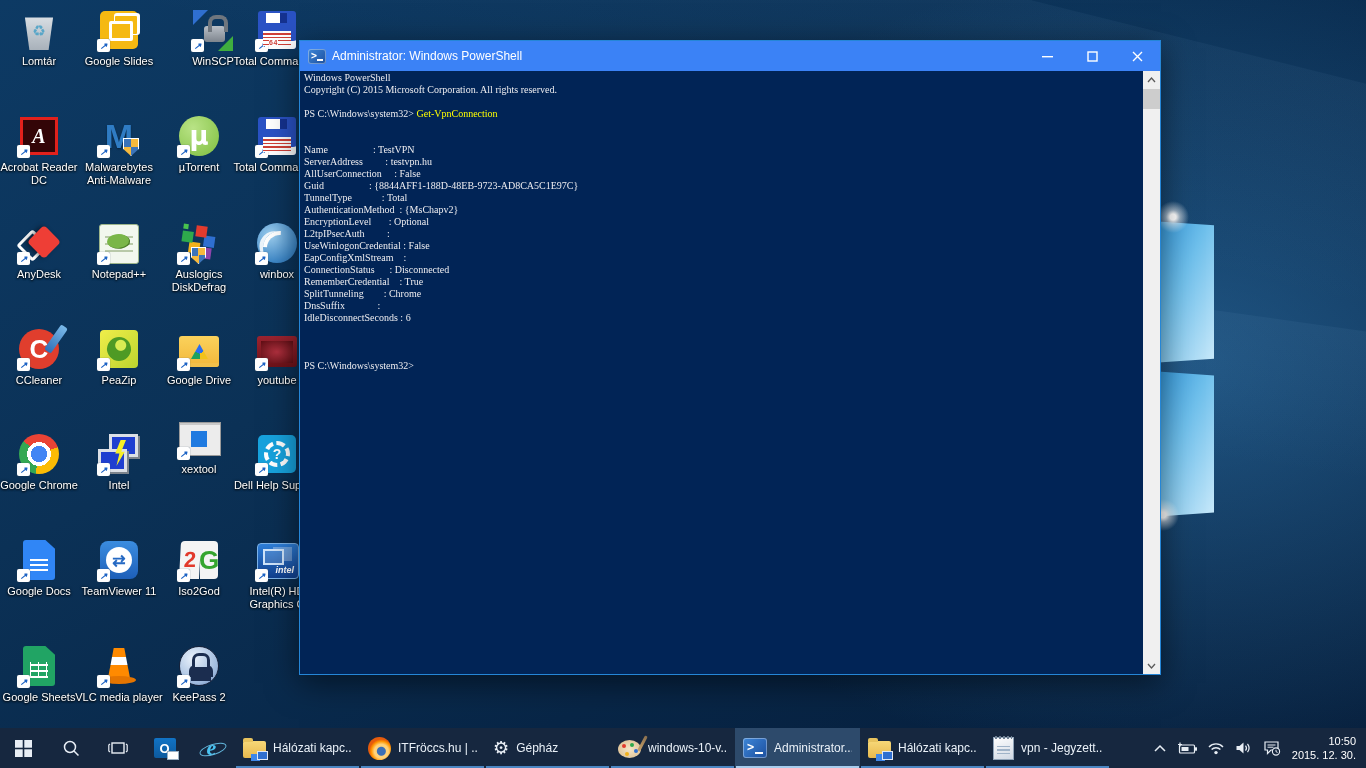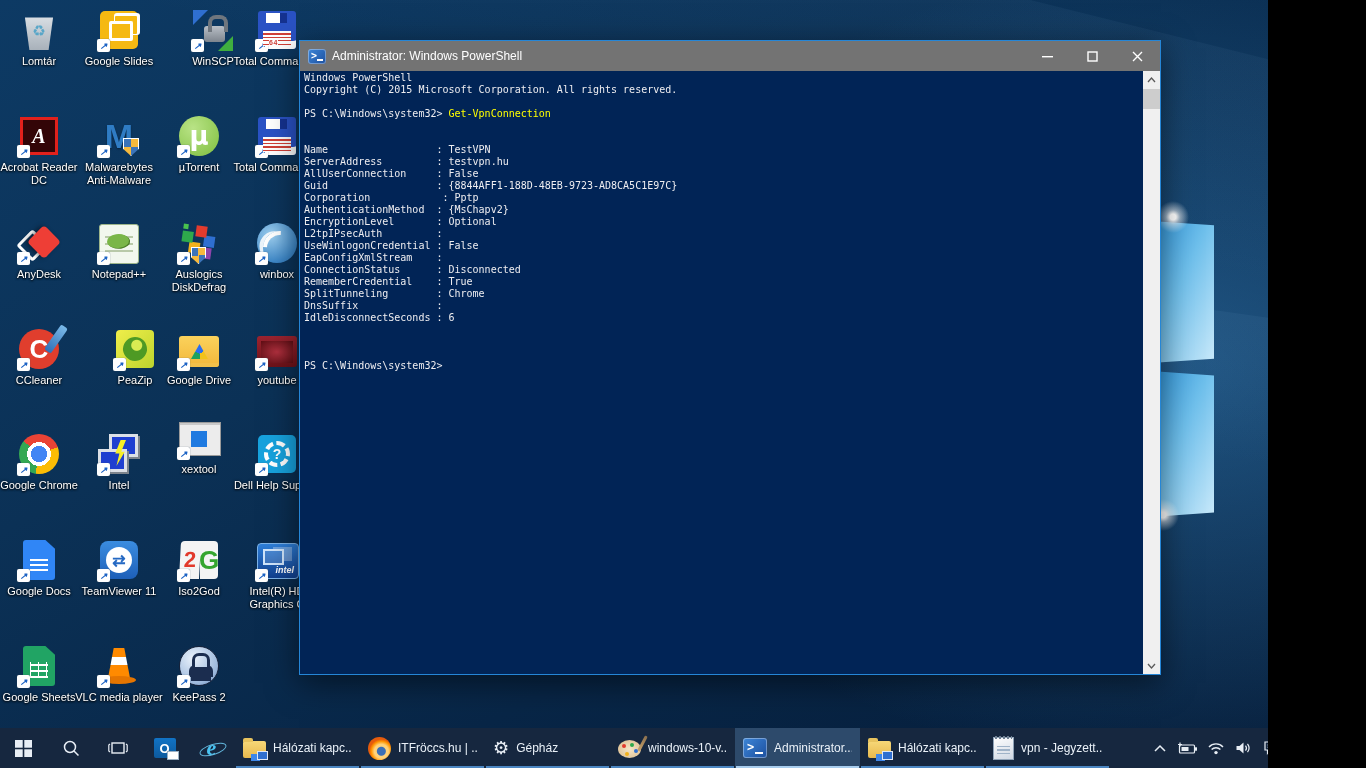--- a/index.html
+++ b/index.html
@@ -1,16 +1,16 @@
 <!DOCTYPE html>
 <html><head>
 <meta charset="utf-8">
 <style>
   html,body{margin:0;padding:0;background:#000;}
-  #screen{position:relative;width:1268px;height:768px;overflow:hidden;
+  #screen{position:relative;width:1366px;height:768px;overflow:hidden;
           font-family:"Liberation Sans",sans-serif;user-select:none;}
 
   
   .wallpaper{position:absolute;inset:0 0 40px 0;
     background:
       radial-gradient(950px 650px at 1185px 368px, rgba(64,150,214,.42), rgba(12,46,84,0) 62%),
       linear-gradient(152deg,#0d3a64 0%,#0b3156 38%,#082647 70%,#071f3c 100%);}
   .beam{position:absolute;pointer-events:none;}
   .beam1{left:120px;top:-60px;width:1300px;height:320px;transform:rotate(14deg);
     background:linear-gradient(rgba(150,200,240,.05),transparent 70%);}
@@ -164,29 +164,29 @@
   .a-intel .scr{position:absolute;left:8px;top:11px;width:17px;height:12px;border:2px solid #cfe4fa;
     background:rgba(255,255,255,.15);box-shadow:9px -3px 0 -1px rgba(255,255,255,.3);}
   .a-heaven::before{content:"H";position:absolute;left:3px;top:3px;width:38px;height:38px;border-radius:4px;
     background:radial-gradient(circle,#7a5a28,#30200c 75%);border:1px solid #52391a;
     color:#d9b35c;font:bold 24px "Liberation Serif",serif;text-shadow:0 0 4px #000;
     display:flex;align-items:center;justify-content:center;}
 
   
   .win{position:absolute;left:299px;top:40px;width:860px;height:633px;z-index:10;
     border:1px solid #2586d7;box-shadow:0 8px 30px rgba(0,0,0,.5);background:#012456;}
-  .titlebar{position:absolute;left:0;top:0;right:0;height:30px;background:#737373;
+  .titlebar{position:absolute;left:0;top:0;right:0;height:30px;background:#3b82f6;
     display:flex;align-items:center;color:#fff;}
   .tb-icon{margin:0 6px 0 8px;}
   .title{font-size:12px;flex:1;white-space:nowrap;}
   .wc{width:45px;height:30px;display:flex;align-items:center;justify-content:center;}
   .console{position:absolute;left:0;top:30px;right:17px;bottom:0;background:#012456;
     font-family:"DejaVu Sans Mono",monospace;font-size:10px;line-height:12px;color:#eeedf0;
     padding:1px 0 0 4px;overflow:hidden;}
-  .cl{white-space:pre;min-height:12px;}
+  .cl{white-space:pre;min-height:12px;font-family:Liberation Serif, serif;}
   .cmd{color:#ffff00;}
   .sbar{position:absolute;right:0;top:30px;bottom:0;width:17px;background:#f0f0f0;}
   .sb-up,.sb-down{position:absolute;left:0;right:0;height:17px;display:flex;align-items:center;justify-content:center;}
   .sb-up{top:0;}.sb-down{bottom:0;}
   .sb-thumb{position:absolute;left:0;right:0;top:18px;height:20px;background:#cdcdcd;}
 
   
   .taskbar{position:absolute;left:0;bottom:0;width:1366px;height:40px;background:#16273f;z-index:50;
     display:flex;align-items:stretch;}
   .tbtn{width:47px;display:flex;align-items:center;justify-content:center;cursor:pointer;}
@@ -317,21 +317,21 @@
       </span>
     <span class="di-lbl">Malwarebytes Anti-Malware</span>
   </div>
   <div class="dicon" style="left:75px;top:221px">
     <span class="artwrap">
         <span class="art a-npp"></span>
         <i class="sc"></i>
       </span>
     <span class="di-lbl">Notepad++</span>
   </div>
-  <div class="dicon" style="left:91px;top:327px">
+  <div class="dicon" style="left:75px;top:327px">
     <span class="artwrap">
         <span class="art a-peazip"></span>
         <i class="sc"></i>
       </span>
     <span class="di-lbl">PeaZip</span>
   </div>
   <div class="dicon" style="left:75px;top:432px">
     <span class="artwrap">
         <span class="art a-putty">
           <i class="bolt"></i>
@@ -483,21 +483,21 @@
       <div class="cl">Windows PowerShell</div>
       <div class="cl">Copyright (C) 2015 Microsoft Corporation. All rights reserved.</div>
       <div class="cl"></div>
       <div class="cl"><span>PS C:\Windows\system32&gt; </span><span class="cmd">Get-VpnConnection</span></div>
       <div class="cl"></div>
       <div class="cl"></div>
       <div class="cl">Name                  : TestVPN</div>
       <div class="cl">ServerAddress         : testvpn.hu</div>
       <div class="cl">AllUserConnection     : False</div>
       <div class="cl">Guid                  : {8844AFF1-188D-48EB-9723-AD8CA5C1E97C}</div>
-      <div class="cl">Corporation            : Pptp</div>
+      <div class="cl">TunnelType            : Total</div>
       <div class="cl">AuthenticationMethod  : {MsChapv2}</div>
       <div class="cl">EncryptionLevel       : Optional</div>
       <div class="cl">L2tpIPsecAuth         :</div>
       <div class="cl">UseWinlogonCredential : False</div>
       <div class="cl">EapConfigXmlStream    :</div>
       <div class="cl">ConnectionStatus      : Disconnected</div>
       <div class="cl">RememberCredential    : True</div>
       <div class="cl">SplitTunneling        : Chrome</div>
       <div class="cl">DnsSuffix             :</div>
       <div class="cl">IdleDisconnectSeconds : 6</div>

